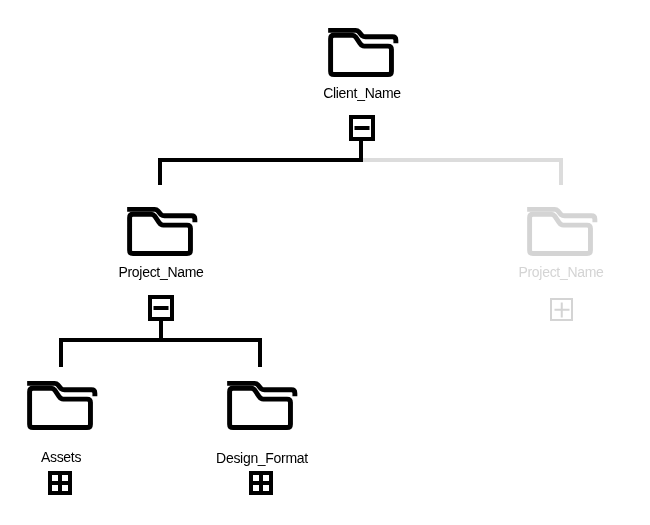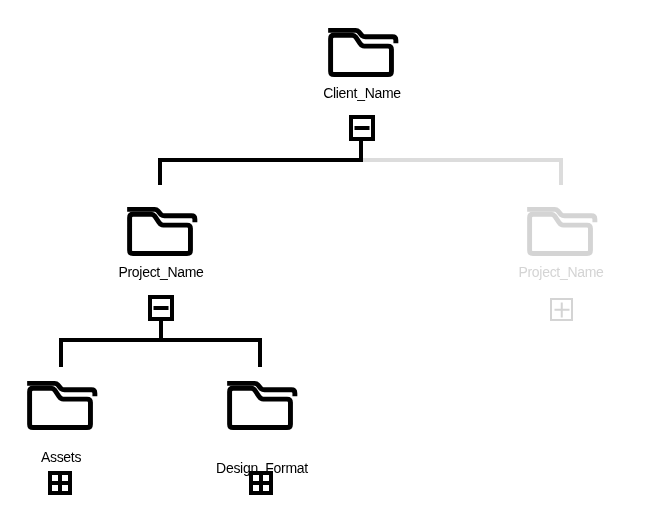--- a/index.html
+++ b/index.html
@@ -56,21 +56,21 @@
   .icon-client{left:326px;top:25px;}
   .icon-project-left{left:125px;top:204px;}
   .icon-project-right{left:525px;top:204px;}
   .icon-assets{left:25px;top:378px;}
   .icon-design{left:225px;top:378px;}
 
   .label-client{left:362px;top:85px;}
   .label-project-left{left:161px;top:264px;}
   .label-project-right{left:561px;top:264px;}
   .label-assets{left:61px;top:449px;}
-  .label-design{left:262px;top:460px;}
+  .label-design{left:262px;top:450px;}
 
   .toggle-client{left:349px;top:115px;}
   .toggle-project-left{left:148px;top:295px;}
   .toggle-project-right{left:550px;top:298px;}
   .toggle-assets{left:48px;top:471px;}
   .toggle-design{left:249px;top:471px;}
 
   
   .stub-1{left:359px;top:141px;width:4px;height:21px;}
   .h-black-1{left:158px;top:158px;width:205px;height:4px;}

